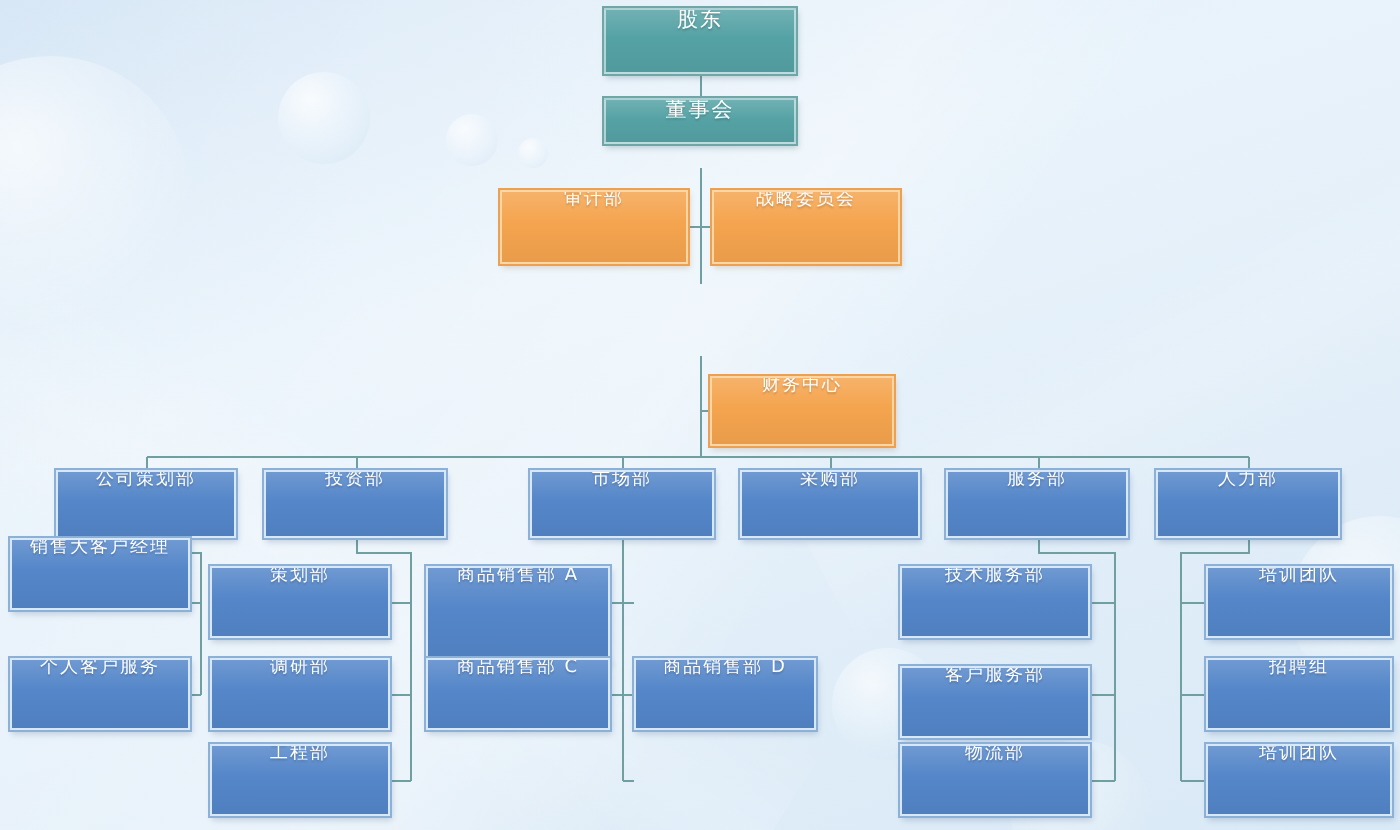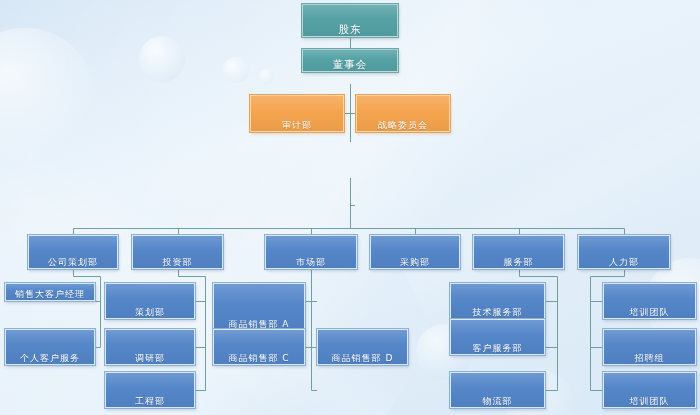--- a/index.html
+++ b/index.html
@@ -9,21 +9,21 @@
     background:
       linear-gradient(125deg, rgba(255,255,255,.0) 0%, rgba(255,255,255,.35) 48%, rgba(255,255,255,0) 60%),
       linear-gradient(160deg,#d7e7f6 0%, #e9f3fb 35%, #e3eff9 60%, #d9e9f6 100%);
   }
   .decor{position:absolute;border-radius:50%;pointer-events:none;}
   .bub-soft{background:radial-gradient(circle at 38% 32%, rgba(255,255,255,.85), rgba(255,255,255,.15) 60%, rgba(255,255,255,0) 72%);}
   .bub-ring{background:radial-gradient(circle at 35% 30%, rgba(255,255,255,.9), rgba(235,245,252,.25) 55%, rgba(190,215,235,.35) 92%, rgba(255,255,255,0) 100%);}
   .streak{position:absolute;pointer-events:none;background:linear-gradient(rgba(255,255,255,0), rgba(255,255,255,.45), rgba(255,255,255,0));}
   svg.wires{position:absolute;left:0;top:0;pointer-events:none;}
   .node{
-    position:absolute;display:flex;align-items:flex-end;justify-content:center;
+    position:absolute;display:flex;align-items:flex-start;justify-content:center;
     color:#fff;text-align:center;letter-spacing:1px;font-size:9px;line-height:1.1;
     background-image:linear-gradient(rgba(255,255,255,.16), rgba(255,255,255,0) 45%, rgba(0,0,0,.05));
     text-shadow:0 1px 1px rgba(0,0,0,.18);
     box-sizing:border-box;cursor:default;
   }
   .teal{background-color:var(--teal,#55a2a5);border:1px solid rgba(255,255,255,.55);
         box-shadow:0 0 0 1px #6fa7a9, 1px 2px 3px rgba(40,80,90,.25);font-size:10.5px;}
   .orange{background-color:var(--orange,#f5a44e);border:1px solid #fbd7a8;
         box-shadow:0 0 0 1px #eda050, 1px 2px 3px rgba(120,80,30,.2);}
   .red{background-color:var(--red,#e37b79);border:1px solid #f3bfbe;
@@ -96,41 +96,44 @@
     </div>
 
   <div class="node orange" style="left:250px;top:95px;width:94px;height:37px">
       <span class="lbl">审计部</span>
     </div>
   <div class="node orange" style="left:356px;top:95px;width:94px;height:37px">
       <span class="lbl">战略委员会</span>
     </div>
 
 
+  <div class="node orange" style="left:355px;top:188px;width:92px;height:35px">
+      <span class="lbl">财务中心</span>
+    </div>
 
   <div class="node blue" style="left:28px;top:235px;width:90px;height:34px">
       <span class="lbl">公司策划部</span>
     </div>
   <div class="node blue" style="left:265px;top:235px;width:92px;height:34px">
       <span class="lbl">市场部</span>
     </div>
   <div class="node blue" style="left:132px;top:235px;width:91px;height:34px">
       <span class="lbl">投资部</span>
     </div>
   <div class="node blue" style="left:370px;top:235px;width:90px;height:34px">
       <span class="lbl">采购部</span>
     </div>
   <div class="node blue" style="left:473px;top:235px;width:91px;height:34px">
       <span class="lbl">服务部</span>
     </div>
   <div class="node blue" style="left:578px;top:235px;width:92px;height:34px">
       <span class="lbl">人力部</span>
     </div>
 
-  <div class="node blue" style="left:5px;top:283px;width:90px;height:18px">
+  <div class="node blue" style="left:5px;top:269px;width:90px;height:36px">
       <span class="lbl">销售大客户经理</span>
     </div>
   <div class="node blue" style="left:5px;top:329px;width:90px;height:36px">
       <span class="lbl">个人客户服务</span>
     </div>
 
   <div class="node blue" style="left:105px;top:283px;width:90px;height:36px">
       <span class="lbl">策划部</span>
     </div>
   <div class="node blue" style="left:105px;top:329px;width:90px;height:36px">
@@ -146,21 +149,21 @@
   <div class="node blue" style="left:213px;top:329px;width:92px;height:36px">
       <span class="lbl">商品销售部 C</span>
     </div>
   <div class="node blue" style="left:317px;top:329px;width:91px;height:36px">
       <span class="lbl">商品销售部 D</span>
     </div>
 
   <div class="node blue" style="left:450px;top:283px;width:95px;height:36px">
       <span class="lbl">技术服务部</span>
     </div>
-  <div class="node blue" style="left:450px;top:319px;width:95px;height:36px">
+  <div class="node blue" style="left:450px;top:333px;width:95px;height:36px">
       <span class="lbl">客户服务部</span>
     </div>
   <div class="node blue" style="left:450px;top:372px;width:95px;height:36px">
       <span class="lbl">物流部</span>
     </div>
 
   <div class="node blue" style="left:603px;top:283px;width:93px;height:36px">
       <span class="lbl">培训团队</span>
     </div>
   <div class="node blue" style="left:603px;top:329px;width:93px;height:36px">

